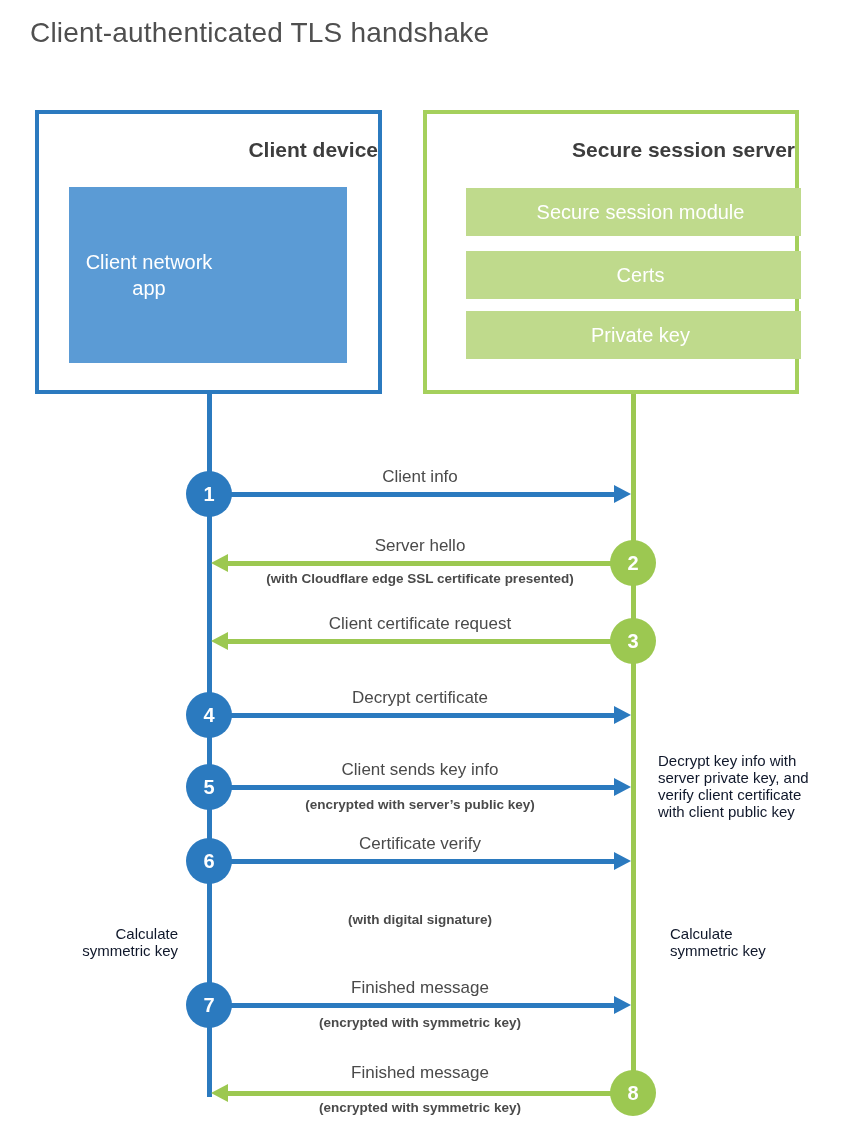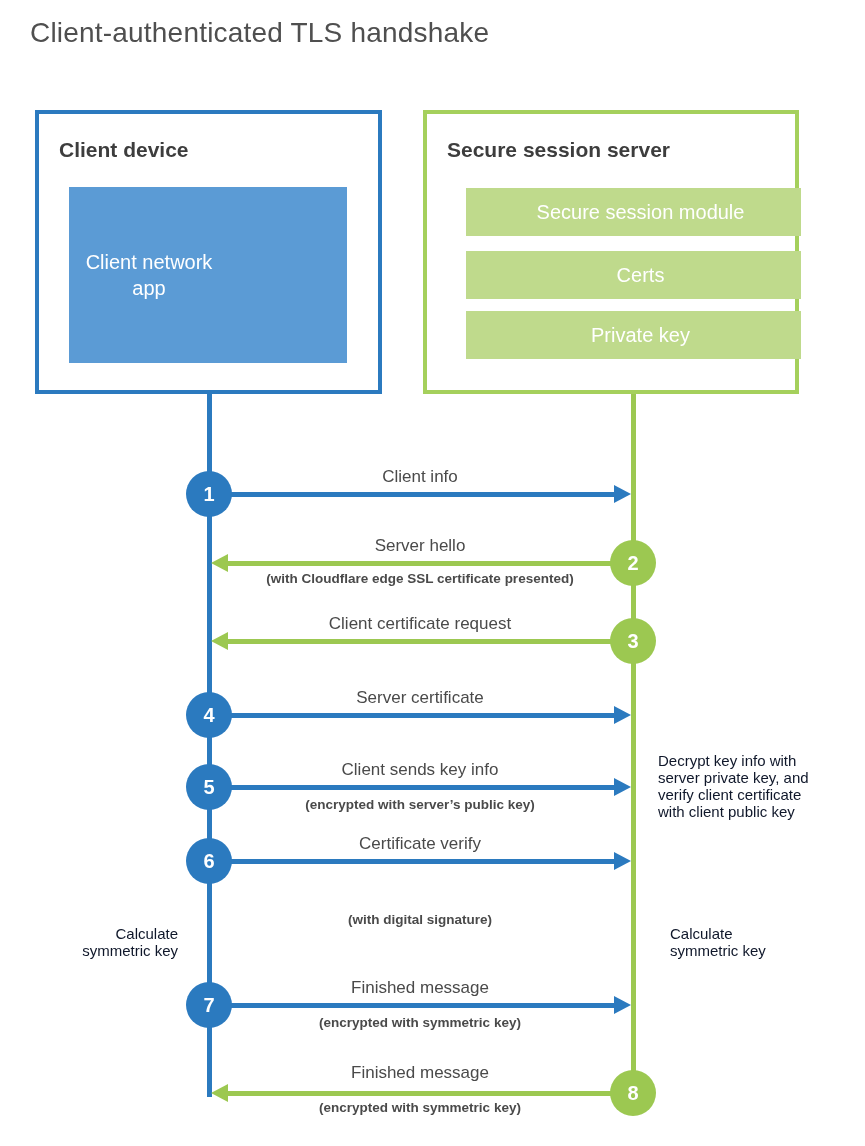--- a/index.html
+++ b/index.html
@@ -15,21 +15,21 @@
   .page-title {
     position: absolute; left: 30px; top: 17px;
     font-size: 28px; font-weight: 300; color: #4f4f4f; letter-spacing: 0.2px;
   }
 
   
   .entity-box { position: absolute; top: 110px; height: 284px; background: #ffffff; }
   .client-box { left: 35px;  width: 347px; border: 4px solid #2b7abf; }
   .server-box { left: 423px; width: 376px; border: 4px solid #a5d05c; }
   .entity-title {
-    margin-top: 24px; text-align: left;
+    margin-top: 24px; text-align: right;
     font-size: 21px; font-weight: 700; color: #3d3d3d; padding-left: 20px;
   }
   .client-app {
     position: absolute; left: 30px; top: 73px; width: 278px; height: 176px;
     background: #5b9bd5; color: #ffffff; font-size: 20px;
     display: flex; align-items: center; justify-content: flex-start; text-align: center;
   }
   .client-app span { display: inline-block; max-width: 160px; line-height: 1.3; }
   .server-bar {
     position: absolute; left: 39px; width: 335px; height: 48px;
@@ -119,21 +119,21 @@
   <div class="circle green" style="top:618px">3</div>
   <div class="arrow green" style="top:639px">
     <span class="head"></span>
   </div>
   <div class="msg-label" style="top:613px">Client certificate request</div>
 
   <div class="circle blue" style="top:692px">4</div>
   <div class="arrow blue" style="top:713px">
     <span class="head"></span>
   </div>
-  <div class="msg-label" style="top:687px">Server certificate</div>
+  <div class="msg-label" style="top:687px">Decrypt certificate</div>
 
   <div class="circle blue" style="top:764px">5</div>
   <div class="arrow blue" style="top:785px">
     <span class="head"></span>
   </div>
   <div class="msg-label" style="top:759px">Client sends key info</div>
   <div class="msg-sub" style="top:797px">(encrypted with server’s public key)</div>
 
   <div class="circle blue" style="top:838px">6</div>
   <div class="arrow blue" style="top:859px">

